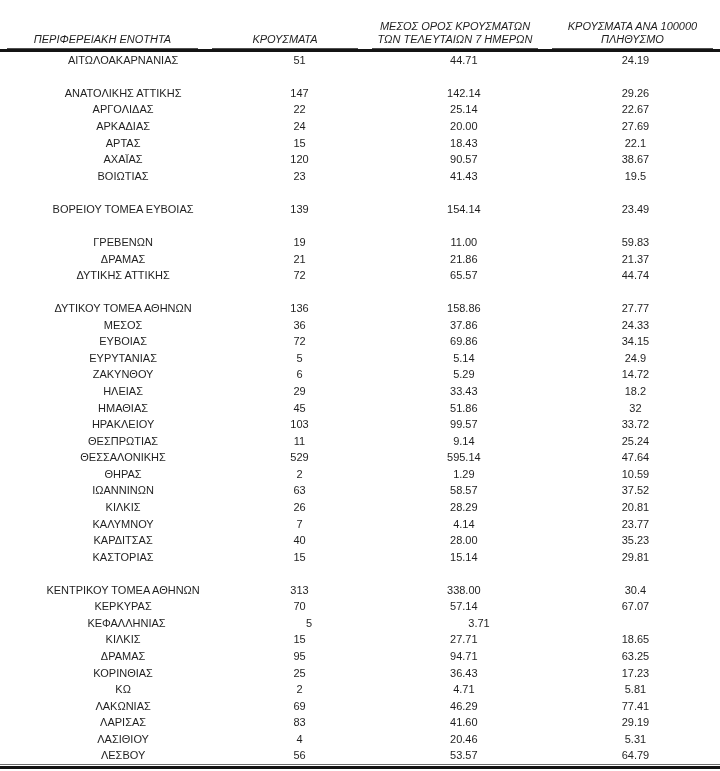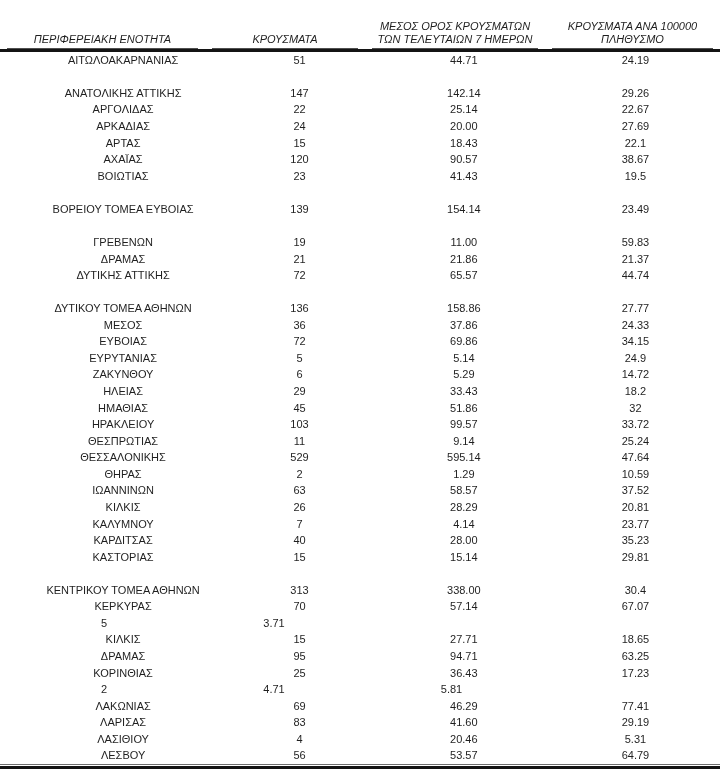--- a/index.html
+++ b/index.html
@@ -278,20 +278,21 @@
         <div class="cell c2">338.00</div>
         <div class="cell c3">30.4</div>
       </div>
       <div class="trow">
         <div class="cell c0">ΚΕΡΚΥΡΑΣ</div>
         <div class="cell c1">70</div>
         <div class="cell c2">57.14</div>
         <div class="cell c3">67.07</div>
       </div>
       <div class="trow">
+        <div class="cell c0">ΚΕΦΑΛΛΗΝΙΑΣ</div>
         <div class="cell c1">5</div>
         <div class="cell c2">3.71</div>
       </div>
       <div class="trow">
         <div class="cell c0">ΚΙΛΚΙΣ</div>
         <div class="cell c1">15</div>
         <div class="cell c2">27.71</div>
         <div class="cell c3">18.65</div>
       </div>
       <div class="trow">
@@ -300,20 +301,21 @@
         <div class="cell c2">94.71</div>
         <div class="cell c3">63.25</div>
       </div>
       <div class="trow">
         <div class="cell c0">ΚΟΡΙΝΘΙΑΣ</div>
         <div class="cell c1">25</div>
         <div class="cell c2">36.43</div>
         <div class="cell c3">17.23</div>
       </div>
       <div class="trow">
+        <div class="cell c0">ΚΩ</div>
         <div class="cell c1">2</div>
         <div class="cell c2">4.71</div>
         <div class="cell c3">5.81</div>
       </div>
       <div class="trow">
         <div class="cell c0">ΛΑΚΩΝΙΑΣ</div>
         <div class="cell c1">69</div>
         <div class="cell c2">46.29</div>
         <div class="cell c3">77.41</div>
       </div>

